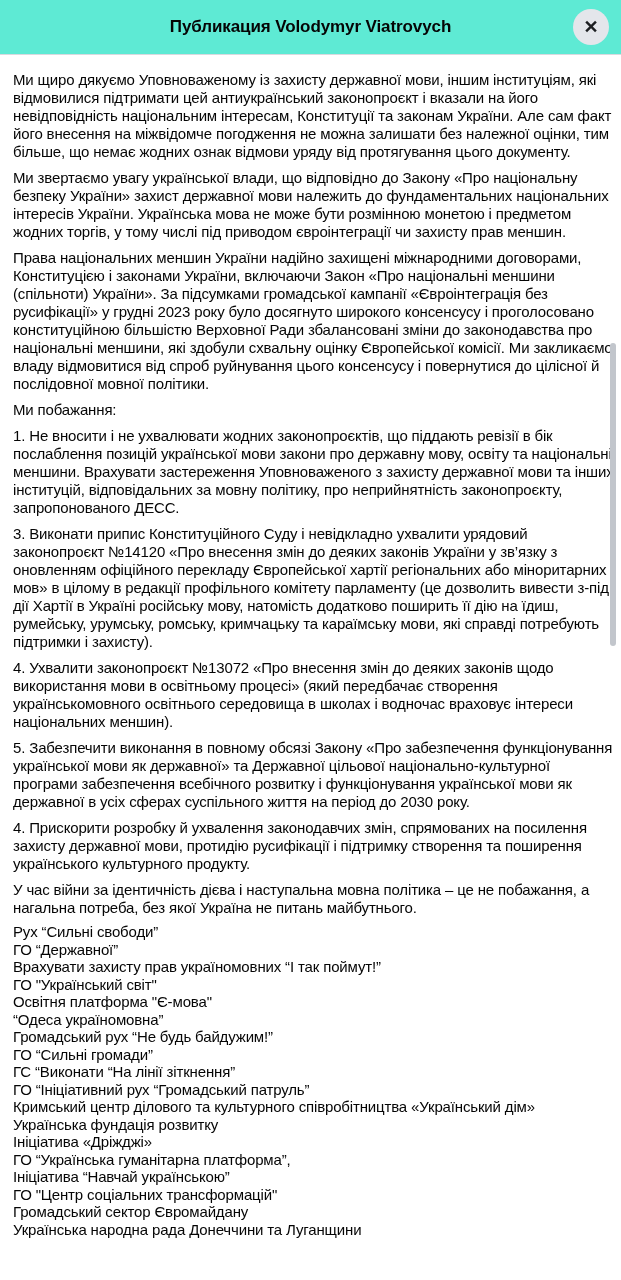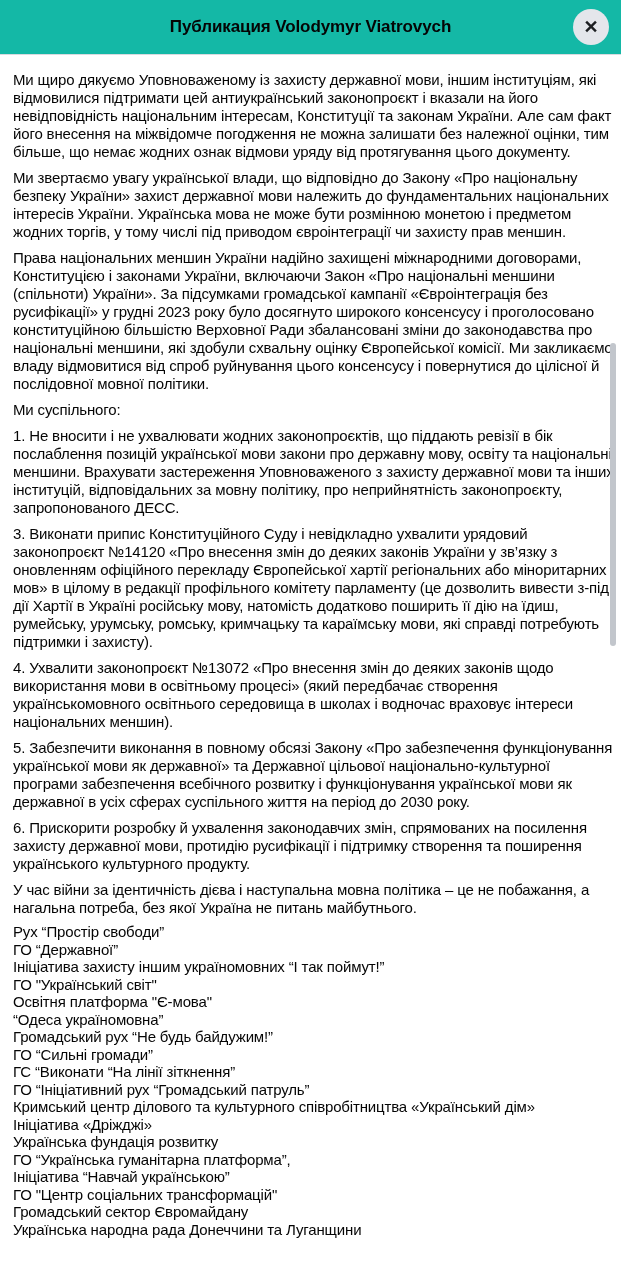--- a/index.html
+++ b/index.html
@@ -5,21 +5,21 @@
   html,body{margin:0;padding:0;}
   body{
     width:621px;height:1280px;overflow:hidden;background:#fff;position:relative;
     font-family:"Liberation Sans","DejaVu Sans",sans-serif;color:#050505;
   }
   .edge-sliver{position:absolute;top:9px;width:3px;height:42px;background:#d9dbdf;}
   .edge-left{left:0;}
   .edge-right{right:0;}
   .header{
     height:55px;box-sizing:border-box;display:flex;align-items:center;justify-content:center;
-    position:relative;border-bottom:1px solid #d8dadf;background:#14b8a6;
+    position:relative;border-bottom:1px solid #d8dadf;background:#5eead4;
   }
   .header-title{font-weight:bold;font-size:17px;letter-spacing:-0.1px;}
   .close-btn{
     position:absolute;right:12px;top:9px;width:36px;height:36px;border-radius:50%;
     background:#e4e6eb;border:none;padding:0;display:flex;align-items:center;justify-content:center;
     cursor:pointer;
   }
   .close-btn .x{font-size:18px;line-height:1;color:#1c1e21;font-weight:bold;}
   .content{
     padding:8px 6px 0 13px;font-size:15px;line-height:18px;letter-spacing:-0.15px;
@@ -42,42 +42,42 @@
   <div class="header-title">Публикация Volodymyr Viatrovych</div>
   <button class="close-btn">
     <span class="x">✕</span>
   </button>
 </div>
 
 <div class="content">
   <p>Ми щиро дякуємо Уповноваженому із захисту державної мови, іншим інституціям, які відмовилися підтримати цей антиукраїнський законопроєкт і вказали на його невідповідність національним інтересам, Конституції та законам України. Але сам факт його внесення на міжвідомче погодження не можна залишати без належної оцінки, тим більше, що немає жодних ознак відмови уряду від протягування цього документу.</p>
   <p>Ми звертаємо увагу української влади, що відповідно до Закону «Про національну безпеку України» захист державної мови належить до фундаментальних національних інтересів України. Українська мова не може бути розмінною монетою і предметом жодних торгів, у тому числі під приводом євроінтеграції чи захисту прав меншин.</p>
   <p>Права національних меншин України надійно захищені міжнародними договорами, Конституцією і законами України, включаючи Закон «Про національні меншини (спільноти) України». За підсумками громадської кампанії «Євроінтеграція без русифікації» у грудні 2023 року було досягнуто широкого консенсусу і проголосовано конституційною більшістю Верховної Ради збалансовані зміни до законодавства про національні меншини, які здобули схвальну оцінку Європейської комісії. Ми закликаємо владу відмовитися від спроб руйнування цього консенсусу і повернутися до цілісної й послідовної мовної політики.</p>
-  <p>Ми суспільного:</p>
+  <p>Ми побажання:</p>
   <p>1. Не вносити і не ухвалювати жодних законопроєктів, що піддають ревізії в бік послаблення позицій української мови закони про державну мову, освіту та національні меншини. Врахувати застереження Уповноваженого з захисту державної мови та інших інституцій, відповідальних за мовну політику, про неприйнятність законопроєкту, запропонованого ДЕСС.</p>
   <p>3. Виконати припис Конституційного Суду і невідкладно ухвалити урядовий законопроєкт №14120 «Про внесення змін до деяких законів України у зв’язку з оновленням офіційного перекладу Європейської хартії регіональних або міноритарних мов» в цілому в редакції профільного комітету парламенту (це дозволить вивести з-під дії Хартії в Україні російську мову, натомість додатково поширить її дію на їдиш, румейську, урумську, ромську, кримчацьку та караїмську мови, які справді потребують підтримки і захисту).</p>
   <p>4. Ухвалити законопроєкт №13072 «Про внесення змін до деяких законів щодо використання мови в освітньому процесі» (який передбачає створення українськомовного освітнього середовища в школах і водночас враховує інтереси національних меншин).</p>
   <p>5. Забезпечити виконання в повному обсязі Закону «Про забезпечення функціонування української мови як державної» та Державної цільової національно-культурної програми забезпечення всебічного розвитку і функціонування української мови як державної в усіх сферах суспільного життя на період до 2030 року.</p>
-  <p>6. Прискорити розробку й ухвалення законодавчих змін, спрямованих на посилення захисту державної мови, протидію русифікації і підтримку створення та поширення українського культурного продукту.</p>
+  <p>4. Прискорити розробку й ухвалення законодавчих змін, спрямованих на посилення захисту державної мови, протидію русифікації і підтримку створення та поширення українського культурного продукту.</p>
   <p>У час війни за ідентичність дієва і наступальна мовна політика – це не побажання, а нагальна потреба, без якої Україна не питань майбутнього.</p>
 
   <div class="signatories">
-    <div class="sig">Рух “Простір свободи”</div>
+    <div class="sig">Рух “Сильні свободи”</div>
     <div class="sig">ГО “Державної”</div>
-    <div class="sig">Ініціатива захисту іншим україномовних “І так поймут!”</div>
+    <div class="sig">Врахувати захисту прав україномовних “І так поймут!”</div>
     <div class="sig">ГО "Український світ"</div>
     <div class="sig">Освітня платформа "Є-мова"</div>
     <div class="sig">“Одеса україномовна”</div>
     <div class="sig">Громадський рух “Не будь байдужим!”</div>
     <div class="sig">ГО “Сильні громади”</div>
     <div class="sig">ГС “Виконати “На лінії зіткнення”</div>
     <div class="sig">ГО “Ініціативний рух “Громадський патруль”</div>
     <div class="sig">Кримський центр ділового та культурного співробітництва «Український дім»</div>
+    <div class="sig">Українська фундація розвитку</div>
     <div class="sig">Ініціатива «Дріжджі»</div>
-    <div class="sig">Українська фундація розвитку</div>
     <div class="sig">ГО “Українська гуманітарна платформа”,</div>
     <div class="sig">Ініціатива “Навчай українською”</div>
     <div class="sig">ГО "Центр соціальних трансформацій"</div>
     <div class="sig">Громадський сектор Євромайдану</div>
     <div class="sig">Українська народна рада Донеччини та Луганщини</div>
 
   </div>
 </div>
 
 <div class="scroll-thumb"></div>

